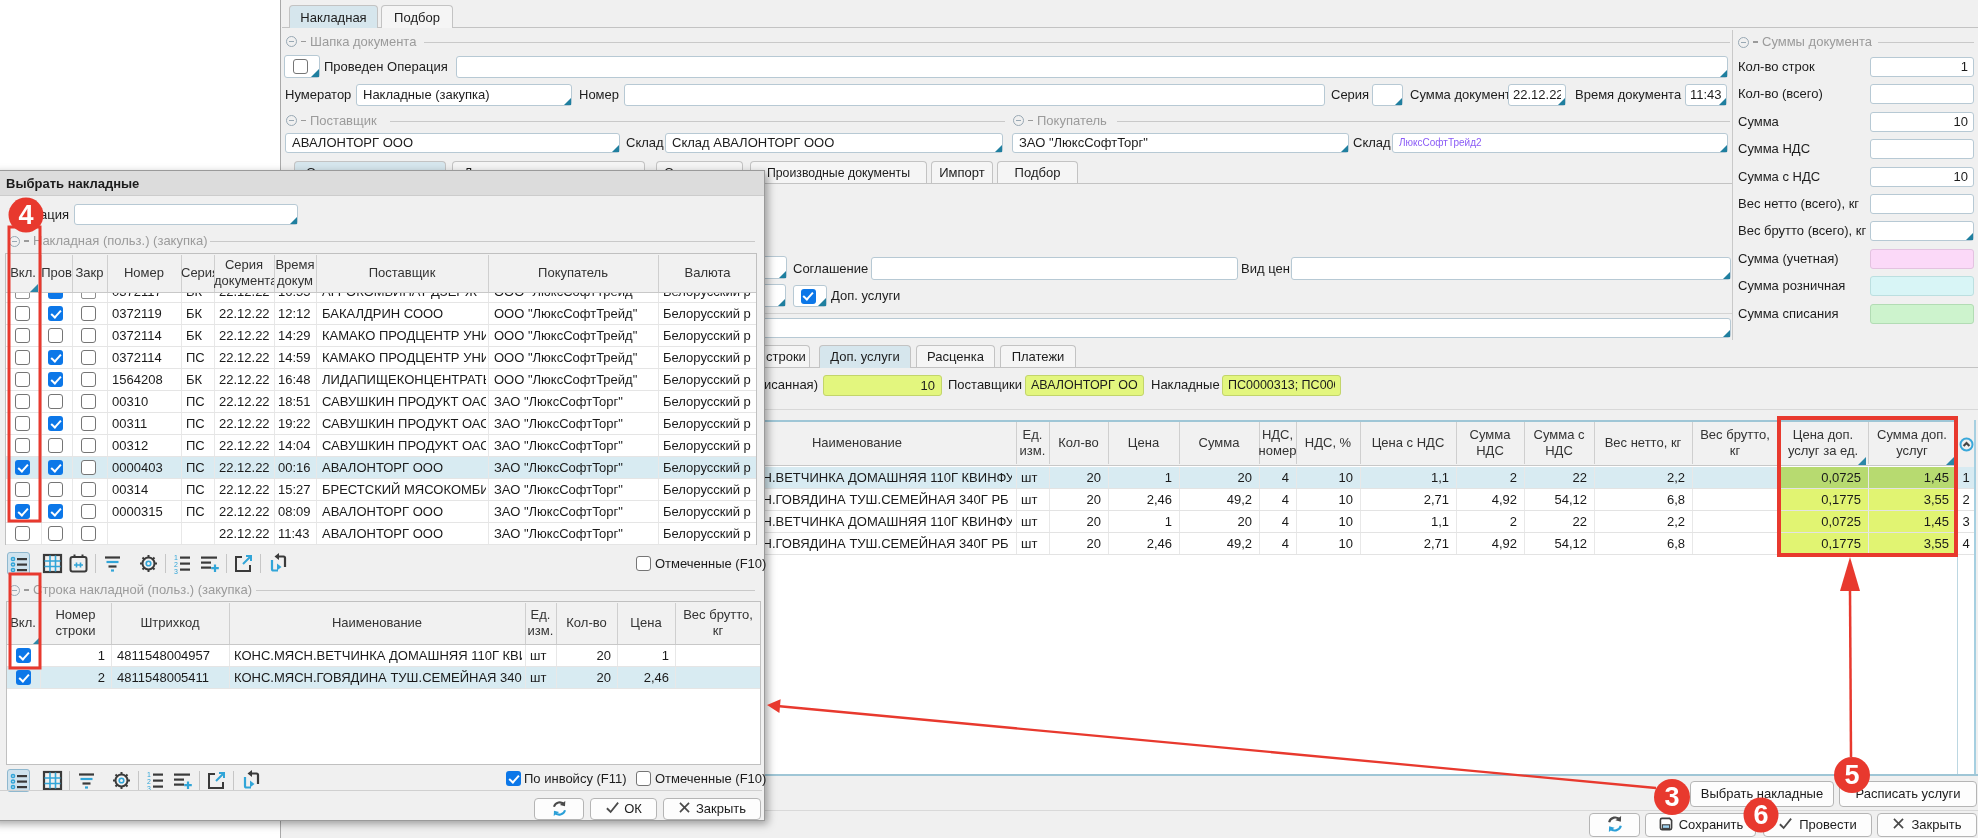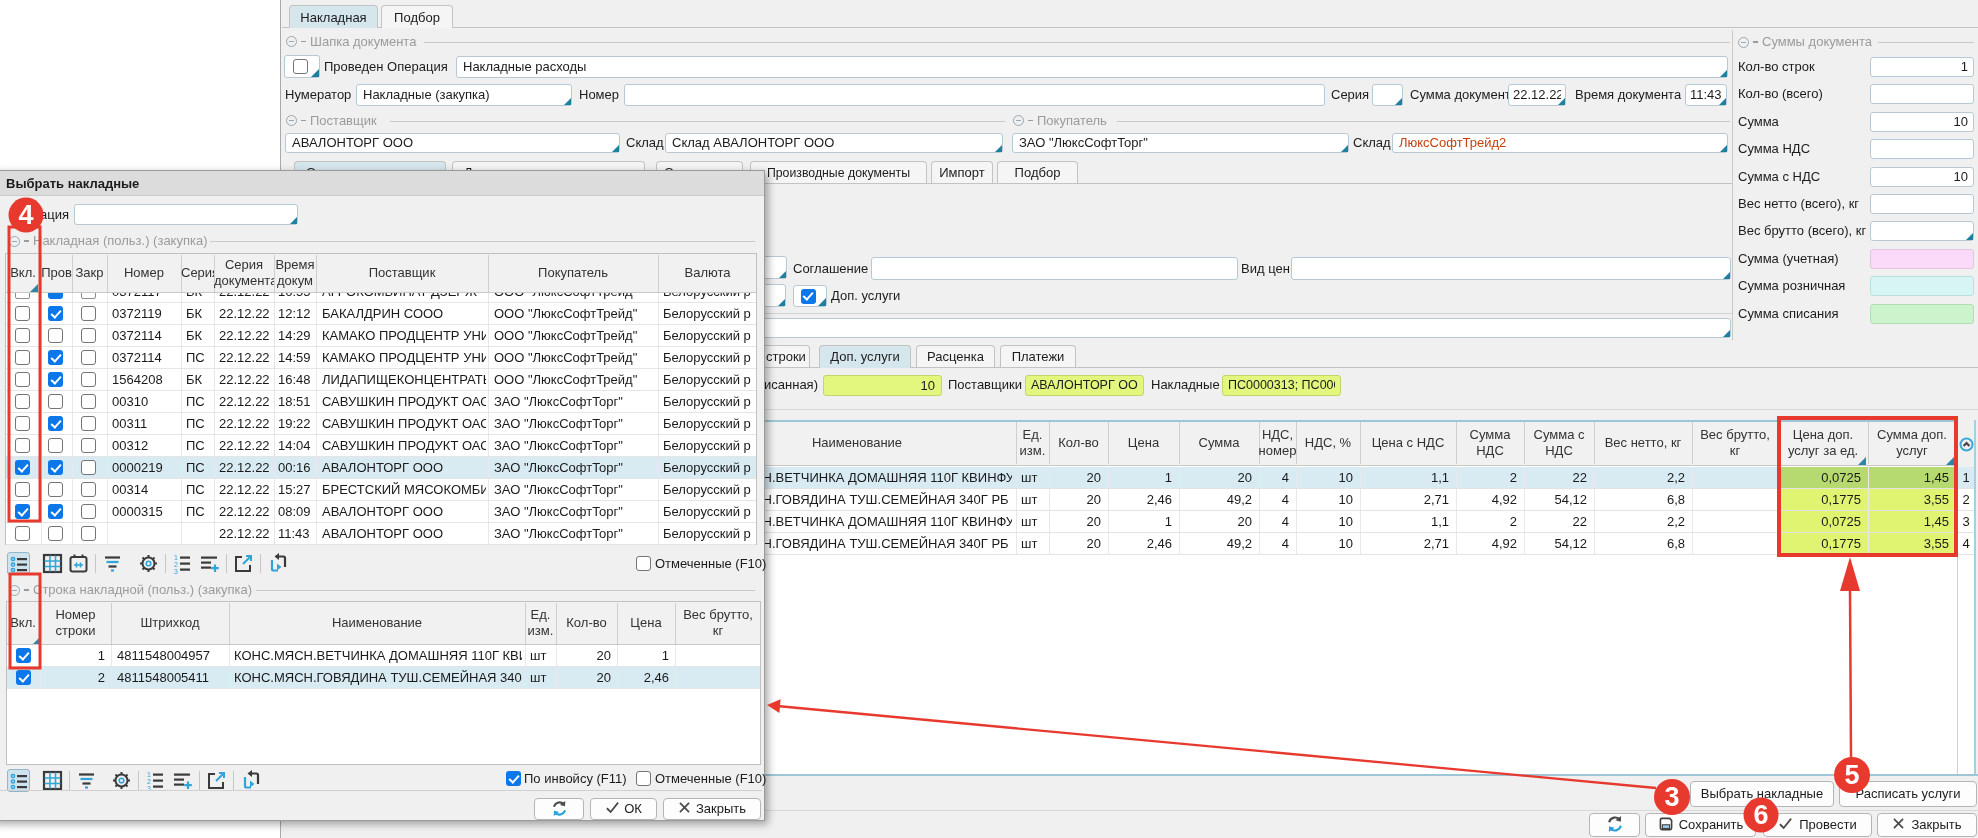--- a/index.html
+++ b/index.html
@@ -11,21 +11,20 @@
     <div style="position:absolute;left:2px;right:2px;top:4px;height:1px;background:#98a8b4;"></div>
   </div>
 <div style="position:absolute;left:301px;top:40.5px;width:5px;height:1.5px;background:#9b9b9b;"></div>
 <div style="position:absolute;top:33.5px;font-size:13px;font-weight:400;color:#9b9b9b;white-space:nowrap;line-height:16px;left:310px;">Шапка документа</div>
 <div style="position:absolute;left:424px;top:41.5px;width:1306px;height:1px;background:#c9c9c9;"></div>
 <div style="position:absolute;left:284px;top:55px;width:36px;height:23px;background:#fff;border:1px solid #b7c9d4;border-radius:3px;box-sizing:border-box;"></div>
 <div style="position:absolute;left:292.5px;top:59.0px;width:15px;height:15px;background:#fff;border:1.5px solid #757575;border-radius:3px;box-sizing:border-box;"></div>
 <div style="position:absolute;left:311px;top:69px;width:0;height:0;border-left:8px solid transparent;border-bottom:8px solid #1f7f9f;"></div>
 <div style="position:absolute;top:59.0px;font-size:13px;font-weight:400;color:#1c1c1c;white-space:nowrap;line-height:16px;left:324px;">Проведен Операция</div>
 <div style="position:absolute;left:456px;top:56px;width:1272px;height:22px;background:#ffffff;border:1px solid #b7c9d4;border-radius:3px;box-sizing:border-box;">
-    <div style="position:absolute;left:6px;right:6px;top:0;bottom:0;line-height:20px;font-size:13px;color:#1c1c1c;white-space:nowrap;overflow:hidden;text-align:left;">Накладные расходы</div>
     <div style="position:absolute;right:0px;bottom:0px;width:0;height:0;border-left:7px solid transparent;border-bottom:7px solid #1f7f9f;"></div>
   </div>
 <div style="position:absolute;top:87.0px;font-size:13px;font-weight:400;color:#1c1c1c;white-space:nowrap;line-height:16px;left:285px;">Нумератор</div>
 <div style="position:absolute;left:356px;top:84px;width:216px;height:22px;background:#ffffff;border:1px solid #b7c9d4;border-radius:3px;box-sizing:border-box;">
     <div style="position:absolute;left:6px;right:6px;top:0;bottom:0;line-height:20px;font-size:13px;color:#1c1c1c;white-space:nowrap;overflow:hidden;text-align:left;">Накладные (закупка)</div>
     <div style="position:absolute;right:0px;bottom:0px;width:0;height:0;border-left:7px solid transparent;border-bottom:7px solid #1f7f9f;"></div>
   </div>
 <div style="position:absolute;top:87.0px;font-size:13px;font-weight:400;color:#1c1c1c;white-space:nowrap;line-height:16px;left:579px;">Номер</div>
 <div style="position:absolute;left:624px;top:84px;width:701px;height:22px;background:#ffffff;border:1px solid #b7c9d4;border-radius:3px;box-sizing:border-box;"></div>
 <div style="position:absolute;top:87.0px;font-size:13px;font-weight:400;color:#1c1c1c;white-space:nowrap;line-height:16px;left:1331px;">Серия</div>
@@ -62,21 +61,21 @@
 <div style="position:absolute;left:665px;top:133px;width:338px;height:20px;background:#ffffff;border:1px solid #b7c9d4;border-radius:3px;box-sizing:border-box;">
     <div style="position:absolute;left:6px;right:6px;top:0;bottom:0;line-height:18px;font-size:13px;color:#1c1c1c;white-space:nowrap;overflow:hidden;text-align:left;">Склад АВАЛОНТОРГ ООО</div>
     <div style="position:absolute;right:0px;bottom:0px;width:0;height:0;border-left:7px solid transparent;border-bottom:7px solid #1f7f9f;"></div>
   </div>
 <div style="position:absolute;left:1012px;top:133px;width:337px;height:20px;background:#ffffff;border:1px solid #b7c9d4;border-radius:3px;box-sizing:border-box;">
     <div style="position:absolute;left:6px;right:6px;top:0;bottom:0;line-height:18px;font-size:13px;color:#1c1c1c;white-space:nowrap;overflow:hidden;text-align:left;">ЗАО "ЛюксСофтТорг"</div>
     <div style="position:absolute;right:0px;bottom:0px;width:0;height:0;border-left:7px solid transparent;border-bottom:7px solid #1f7f9f;"></div>
   </div>
 <div style="position:absolute;top:135.0px;font-size:13px;font-weight:400;color:#1c1c1c;white-space:nowrap;line-height:16px;left:1353px;">Склад</div>
 <div style="position:absolute;left:1392px;top:133px;width:336px;height:20px;background:#ffffff;border:1px solid #b7c9d4;border-radius:3px;box-sizing:border-box;">
-    <div style="position:absolute;left:6px;right:6px;top:0;bottom:0;line-height:18px;font-size:13px;color:#c2410c;white-space:nowrap;overflow:hidden;text-align:left;">ЛюксСофтТрейд2</div>
+    <div style="position:absolute;left:6px;right:6px;top:0;bottom:0;line-height:18px;font-size:10px;color:#8b5cf6;white-space:nowrap;overflow:hidden;text-align:left;">ЛюксСофтТрейд2</div>
     <div style="position:absolute;right:0px;bottom:0px;width:0;height:0;border-left:7px solid transparent;border-bottom:7px solid #1f7f9f;"></div>
   </div>
 <div style="position:absolute;left:282px;top:183px;width:1450px;height:1px;background:#c3c3c3;"></div>
 <div style="position:absolute;left:294px;top:161px;width:152px;height:22px;background:#d6e6ed;border:1px solid #c3c3c3;border-bottom:none;border-radius:4px 4px 0 0;box-sizing:border-box;z-index:1;text-align:center;line-height:22px;font-size:13px;color:#1c1c1c;overflow:hidden;white-space:nowrap;">Основные реквизиты</div>
 <div style="position:absolute;left:452px;top:161px;width:193px;height:22px;background:#f5f5f5;border:1px solid #c3c3c3;border-bottom:none;border-radius:4px 4px 0 0;box-sizing:border-box;z-index:1;text-align:center;line-height:22px;font-size:13px;color:#1c1c1c;overflow:hidden;white-space:nowrap;">Дополнительные реквизиты</div>
 <div style="position:absolute;left:656px;top:161px;width:87px;height:22px;background:#f5f5f5;border:1px solid #c3c3c3;border-bottom:none;border-radius:4px 4px 0 0;box-sizing:border-box;z-index:1;text-align:center;line-height:22px;font-size:13px;color:#1c1c1c;overflow:hidden;white-space:nowrap;"></div>
 <div style="position:absolute;left:664px;top:165px;z-index:2;font-size:13px;color:#1c1c1c;white-space:nowrap;overflow:hidden;width:72px;">Отгрузка</div>
 <div style="position:absolute;left:750px;top:161px;width:177px;height:22px;background:#f5f5f5;border:1px solid #c3c3c3;border-bottom:none;border-radius:4px 4px 0 0;box-sizing:border-box;z-index:1;text-align:center;line-height:22px;font-size:12.3px;color:#1c1c1c;white-space:nowrap;overflow:hidden;">Производные документы</div>
 <div style="position:absolute;left:931px;top:161px;width:62px;height:22px;background:#f5f5f5;border:1px solid #c3c3c3;border-bottom:none;border-radius:4px 4px 0 0;box-sizing:border-box;z-index:1;text-align:center;line-height:22px;font-size:13px;color:#1c1c1c;overflow:hidden;white-space:nowrap;">Импорт</div>
 <div style="position:absolute;left:997px;top:161px;width:81px;height:22px;background:#f5f5f5;border:1px solid #c3c3c3;border-bottom:none;border-radius:4px 4px 0 0;box-sizing:border-box;z-index:1;text-align:center;line-height:22px;font-size:13px;color:#1c1c1c;overflow:hidden;white-space:nowrap;">Подбор</div>
@@ -936,21 +935,21 @@
   </div>
 <div style="position:absolute;left:0;top:0;width:0;height:0;z-index:11;overflow:visible;">
     <div style="position:absolute;z-index:12;left:48px;top:460px;width:15px;height:15px;background:#0c77e8;border-radius:3px;">
       <div style="position:absolute;z-index:12;left:4.8px;top:1.5px;width:3.9000000000000004px;height:8.25px;border:solid #fff;border-width:0 2px 2px 0;transform:rotate(42deg);"></div>
     </div>
   </div>
 <div style="position:absolute;left:0;top:0;width:0;height:0;z-index:11;overflow:visible;">
     <div style="position:absolute;z-index:12;left:81px;top:460px;width:15px;height:15px;background:#fff;border:1.5px solid #757575;border-radius:3px;box-sizing:border-box;"></div>
   </div>
 <div style="position:absolute;left:0;top:0;width:0;height:0;z-index:11;overflow:visible;">
-    <div style="position:absolute;left:112px;top:457px;height:22px;line-height:22px;font-size:13px;color:#1a1a1a;white-space:nowrap;">0000219</div>
+    <div style="position:absolute;left:112px;top:457px;height:22px;line-height:22px;font-size:13px;color:#1a1a1a;white-space:nowrap;">0000403</div>
   </div>
 <div style="position:absolute;left:0;top:0;width:0;height:0;z-index:11;overflow:visible;">
     <div style="position:absolute;left:186px;top:457px;height:22px;line-height:22px;font-size:13px;color:#1a1a1a;white-space:nowrap;">ПС</div>
   </div>
 <div style="position:absolute;left:0;top:0;width:0;height:0;z-index:11;overflow:visible;">
     <div style="position:absolute;left:219px;top:457px;height:22px;line-height:22px;font-size:13px;color:#1a1a1a;white-space:nowrap;">22.12.22</div>
   </div>
 <div style="position:absolute;left:0;top:0;width:0;height:0;z-index:11;overflow:visible;">
     <div style="position:absolute;left:278px;top:457px;height:22px;line-height:22px;font-size:13px;color:#1a1a1a;white-space:nowrap;">00:16</div>
   </div>

